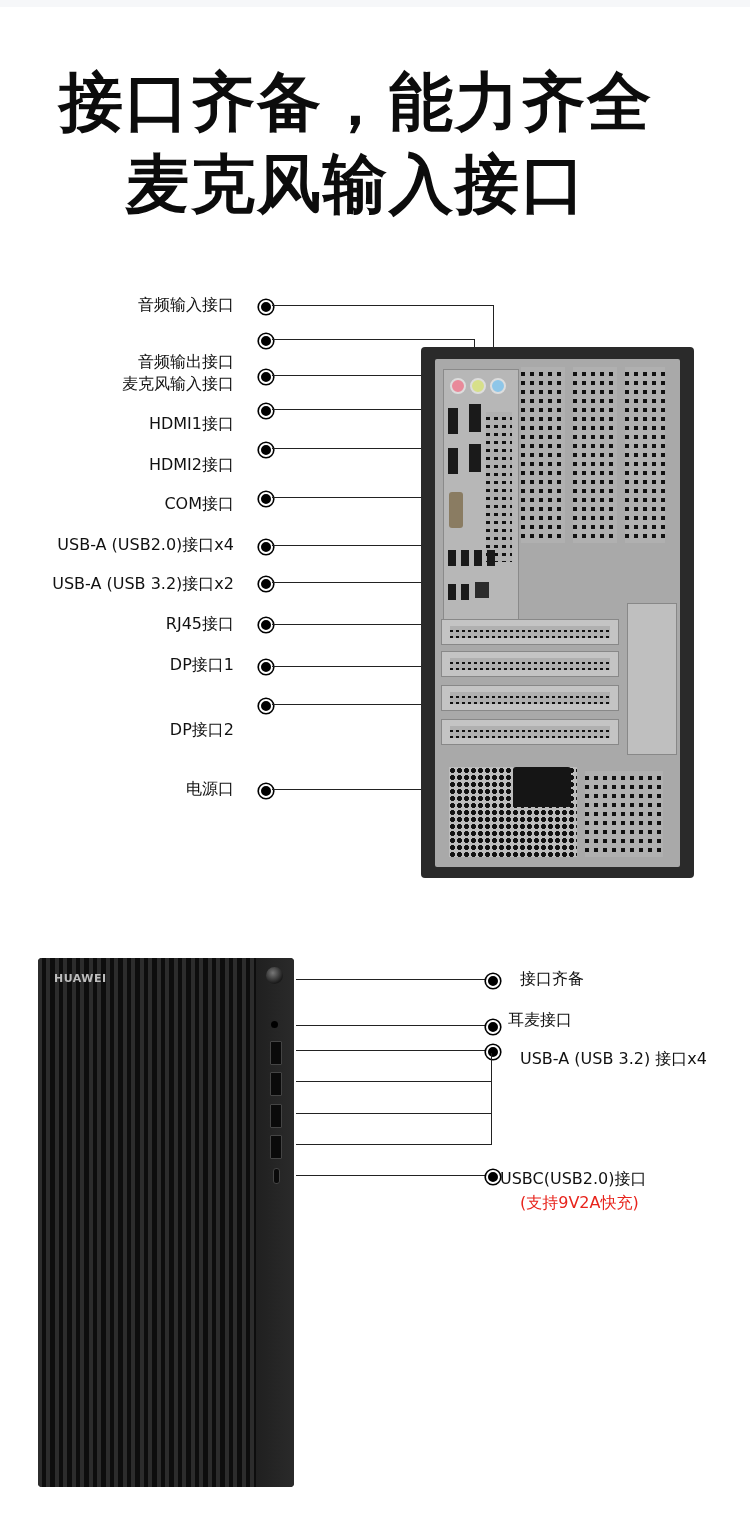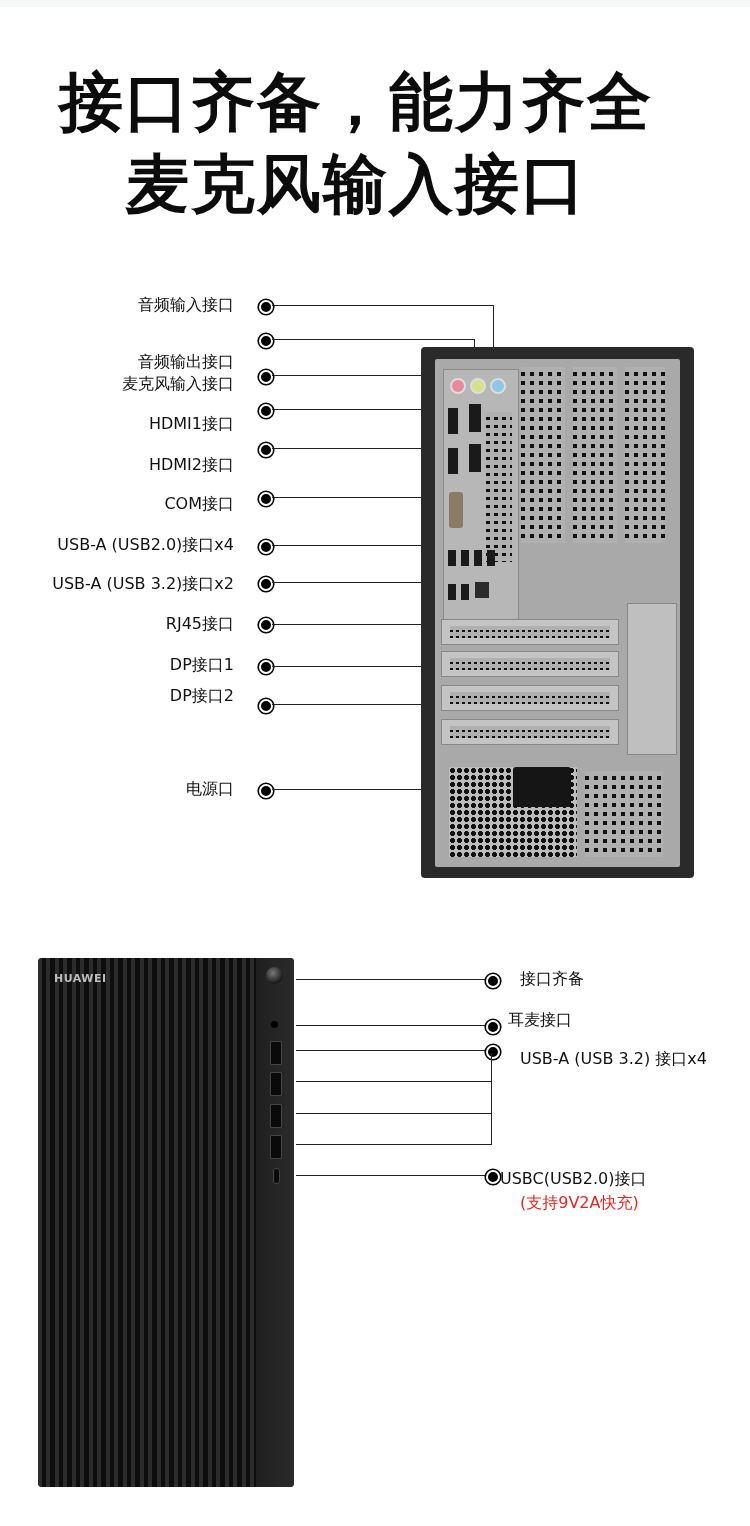--- a/index.html
+++ b/index.html
@@ -37,21 +37,21 @@
 <div class="lbl right" style="right:516px;top:295px;">音频输入接口</div>
 <div class="lbl right" style="right:516px;top:352px;">音频输出接口</div>
 <div class="lbl right" style="right:516px;top:374px;">麦克风输入接口</div>
 <div class="lbl right" style="right:516px;top:414px;">HDMI1接口</div>
 <div class="lbl right" style="right:516px;top:455px;">HDMI2接口</div>
 <div class="lbl right" style="right:516px;top:494px;">COM接口</div>
 <div class="lbl right" style="right:516px;top:535px;">USB-A (USB2.0)接口x4</div>
 <div class="lbl right" style="right:516px;top:574px;">USB-A (USB 3.2)接口x2</div>
 <div class="lbl right" style="right:516px;top:614px;">RJ45接口</div>
 <div class="lbl right" style="right:516px;top:655px;">DP接口1</div>
-<div class="lbl right" style="right:516px;top:686px;">DP接口2</div>
+<div class="lbl right" style="right:516px;top:720px;">DP接口2</div>
 <div class="lbl right" style="right:516px;top:779px;">电源口</div>
 
 <div class="dot" style="left:259px;top:300px;"></div>
 <div class="hl" style="left:272px;top:305px;width:222px;"></div>
 <div class="vl" style="left:493px;top:305px;height:62px;"></div>
 
 <div class="dot" style="left:259px;top:334px;"></div>
 <div class="hl" style="left:272px;top:339px;width:203px;"></div>
 <div class="vl" style="left:474px;top:339px;height:28px;"></div>
 

